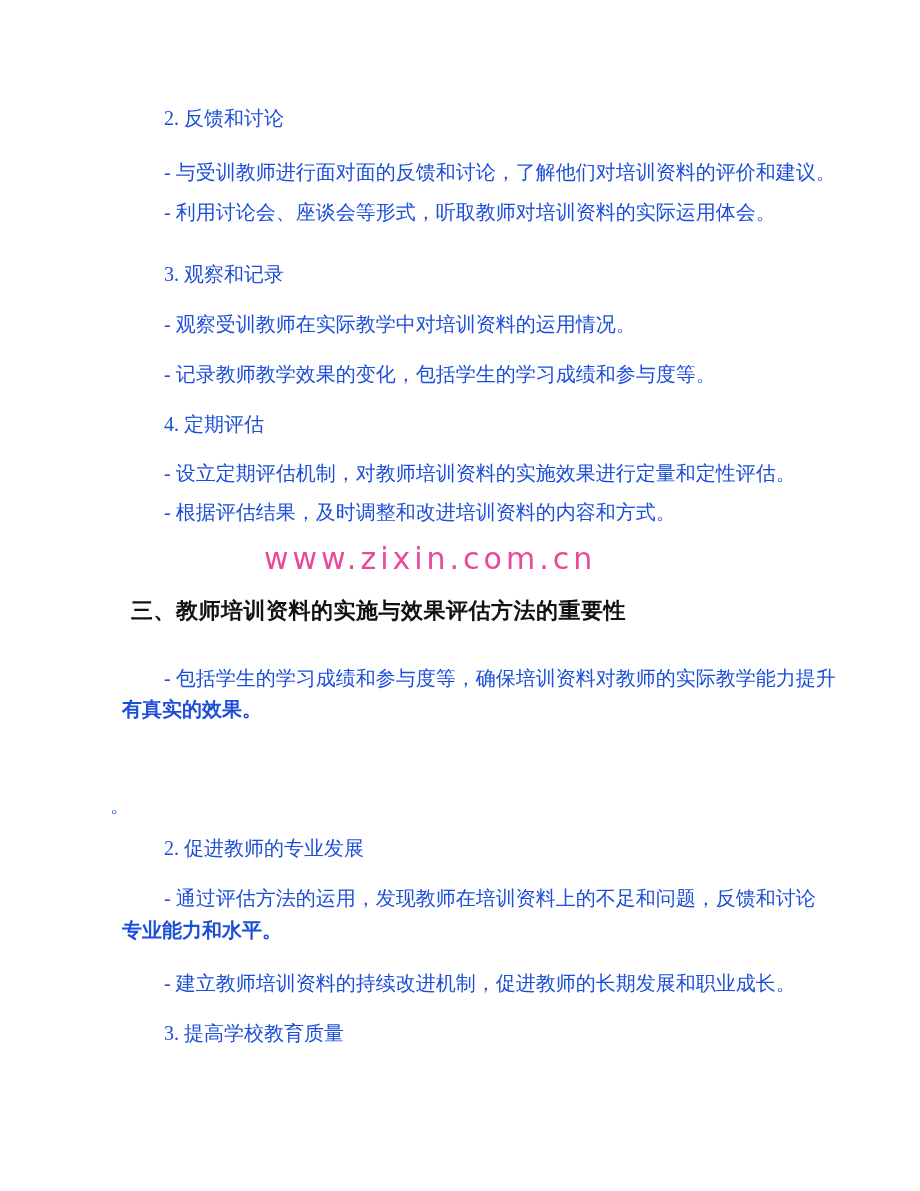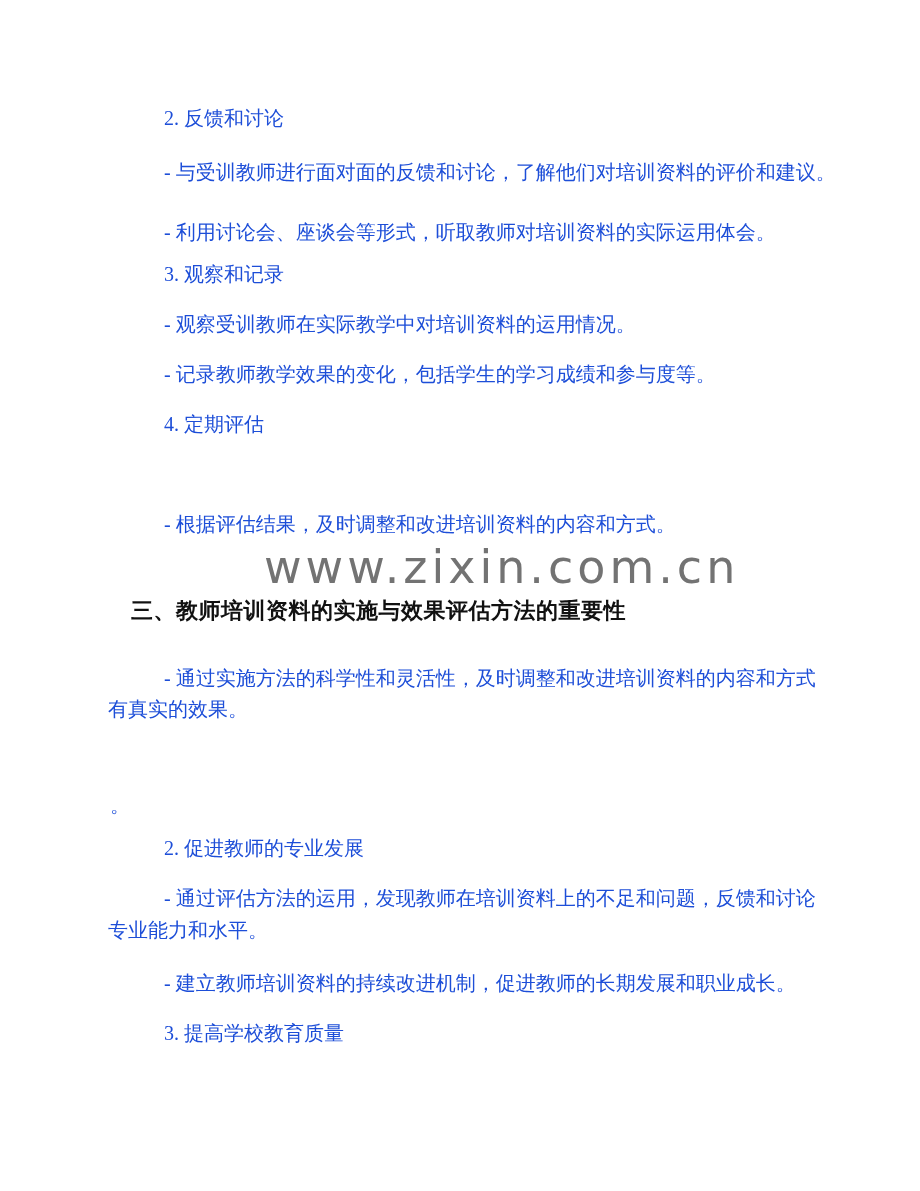--- a/index.html
+++ b/index.html
@@ -11,38 +11,38 @@
   }
   #page {
     position:relative;
     width:920px; height:1191px;
     background:#ffffff;
   }
   .wm {
     position:absolute;
     left:264px; top:542px;
     font-family:"DejaVu Sans","Liberation Sans",sans-serif;
-    font-size:46px;
+    font-size:30px;
     line-height:1.1;
-    color:#737373;
+    color:#ec4899;
     letter-spacing:4px;
     white-space:nowrap;
     z-index:1;
     user-select:none;
   }
   .ln {
     position:absolute;
     font-size:20px;
     line-height:24px;
     color:#1d4ed8;
     white-space:nowrap;
     z-index:2;
   }
   .first { left:164px; }
-  .cont  { left:108px; }
+  .cont  { left:122px;font-weight:bold; }
   .punct { left:110px; }
   .heading {
     position:absolute;
     left:131px;
     font-family:"Liberation Sans","DejaVu Sans",sans-serif;
     font-weight:bold;
     font-size:22px;
     line-height:26px;
     color:#111111;
     white-space:nowrap;
@@ -53,30 +53,31 @@
 </style>
 </head>
 <body>
 
 <div id="page">
 
   <div class="wm">www.zixin.com.cn</div>
 
   <div class="ln first" style="top:106px">2. 反馈和讨论</div>
   <div class="ln first" style="top:160px">- 与受训教师进行面对面的反馈和讨论，了解他们对培训资料的评价和建议。</div>
-  <div class="ln first" style="top:220px">- 利用讨论会、座谈会等形式，听取教师对培训资料的实际运用体会。</div>
+  <div class="ln first" style="top:200px">- 利用讨论会、座谈会等形式，听取教师对培训资料的实际运用体会。</div>
   <div class="ln first" style="top:262px">3. 观察和记录</div>
   <div class="ln first" style="top:312px">- 观察受训教师在实际教学中对培训资料的运用情况。</div>
   <div class="ln first" style="top:362px">- 记录教师教学效果的变化，包括学生的学习成绩和参与度等。</div>
   <div class="ln first" style="top:412px">4. 定期评估</div>
-  <div class="ln first" style="top:512px">- 根据评估结果，及时调整和改进培训资料的内容和方式。</div>
+  <div class="ln first" style="top:461px">- 设立定期评估机制，对教师培训资料的实施效果进行定量和定性评估。</div>
+  <div class="ln first" style="top:500px">- 根据评估结果，及时调整和改进培训资料的内容和方式。</div>
 
   <div class="heading" style="top:557px">三、教师培训资料的实施与效果评估方法的重要性</div>
 
-  <div class="ln first" style="top:666px">- 通过实施方法的科学性和灵活性，及时调整和改进培训资料的内容和方式</div>
+  <div class="ln first" style="top:666px">- 包括学生的学习成绩和参与度等，确保培训资料对教师的实际教学能力提升</div>
   <div class="ln cont" style="top:697px">有真实的效果。</div>
   <div class="ln punct" style="top:793px">。</div>
   <div class="ln first" style="top:836px">2. 促进教师的专业发展</div>
   <div class="ln first" style="top:886px">- 通过评估方法的运用，发现教师在培训资料上的不足和问题，反馈和讨论</div>
   <div class="ln cont" style="top:918px">专业能力和水平。</div>
   <div class="ln first" style="top:971px">- 建立教师培训资料的持续改进机制，促进教师的长期发展和职业成长。</div>
   <div class="ln first" style="top:1021px">3. 提高学校教育质量</div>
 
 </div>
 

